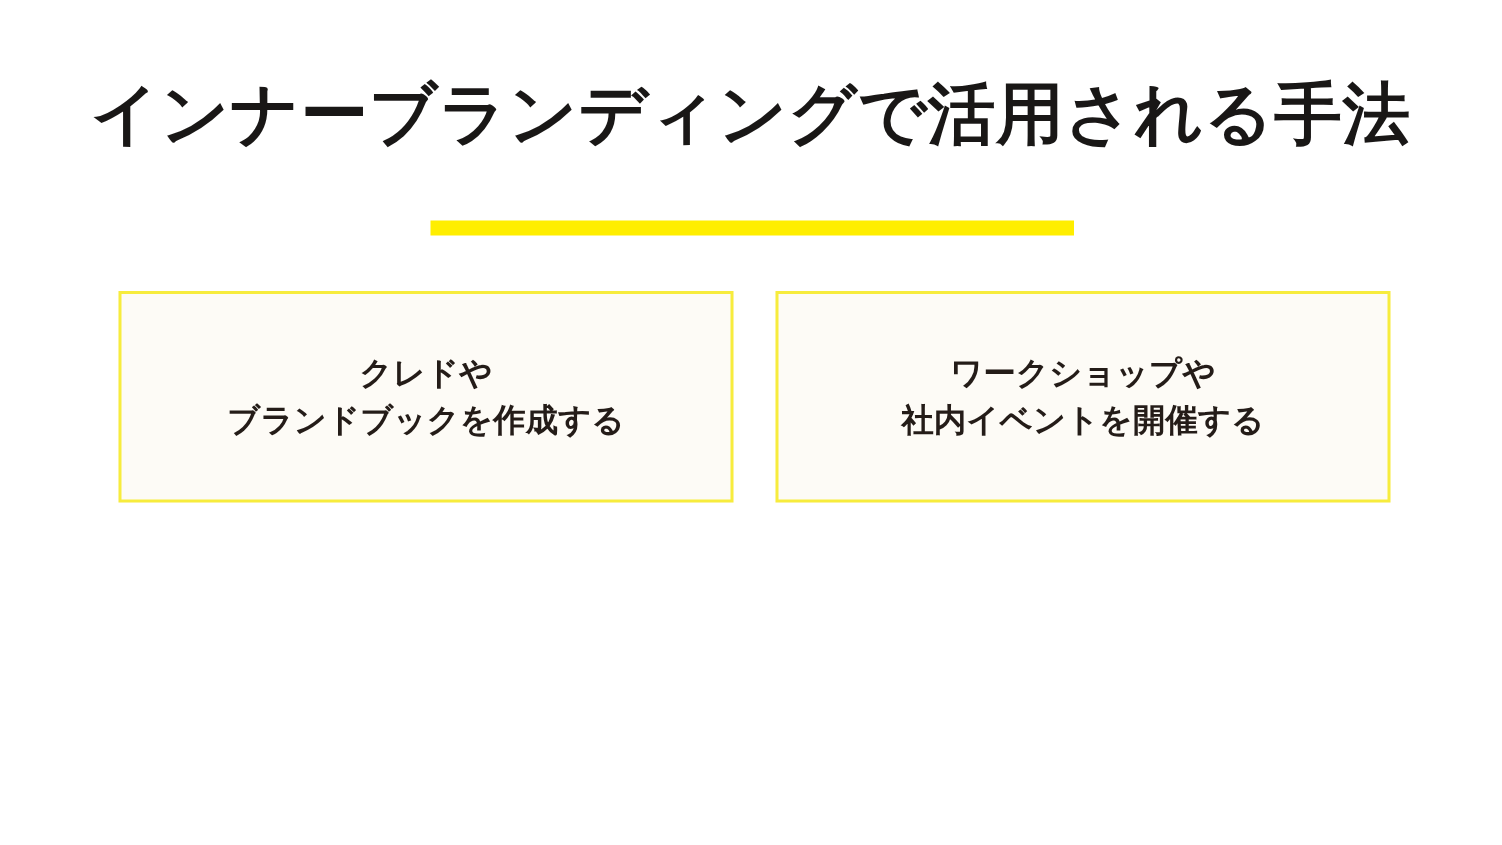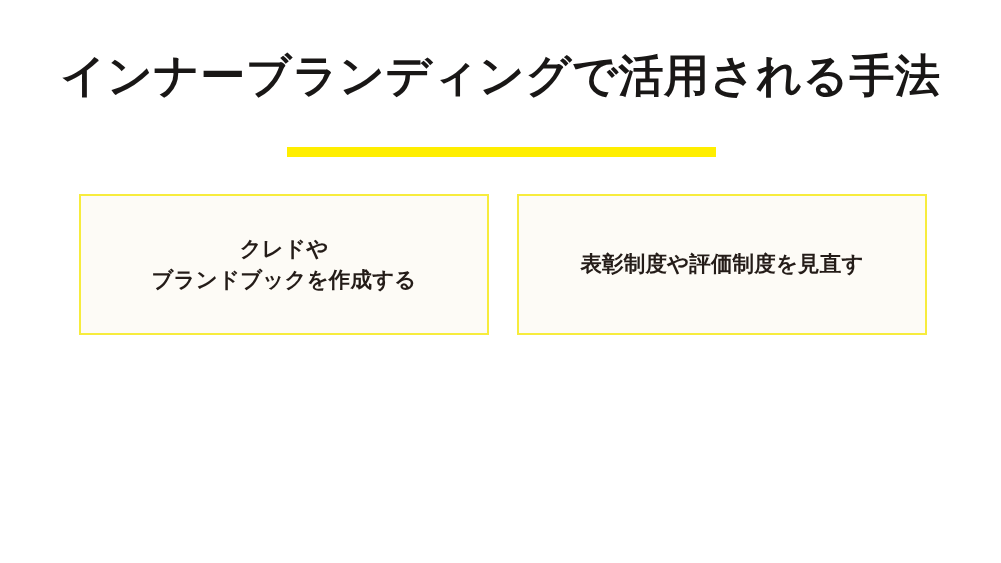--- a/index.html
+++ b/index.html
@@ -102,20 +102,21 @@
   <div class="title-underline"></div>
 
   <div class="card-grid">
 
     <div class="card">
       <p class="card-text">クレドや
 ブランドブックを作成する</p>
     </div>
 
 
+    <div class="card">
+      <p class="card-text">ワークショップや
+社内イベントを開催する</p>
+    </div>
 
-    <div class="card">
-      <p class="card-text">表彰制度や評価制度を見直す</p>
-    </div>
 
   </div>
 
 </div>
 
 </body></html>

